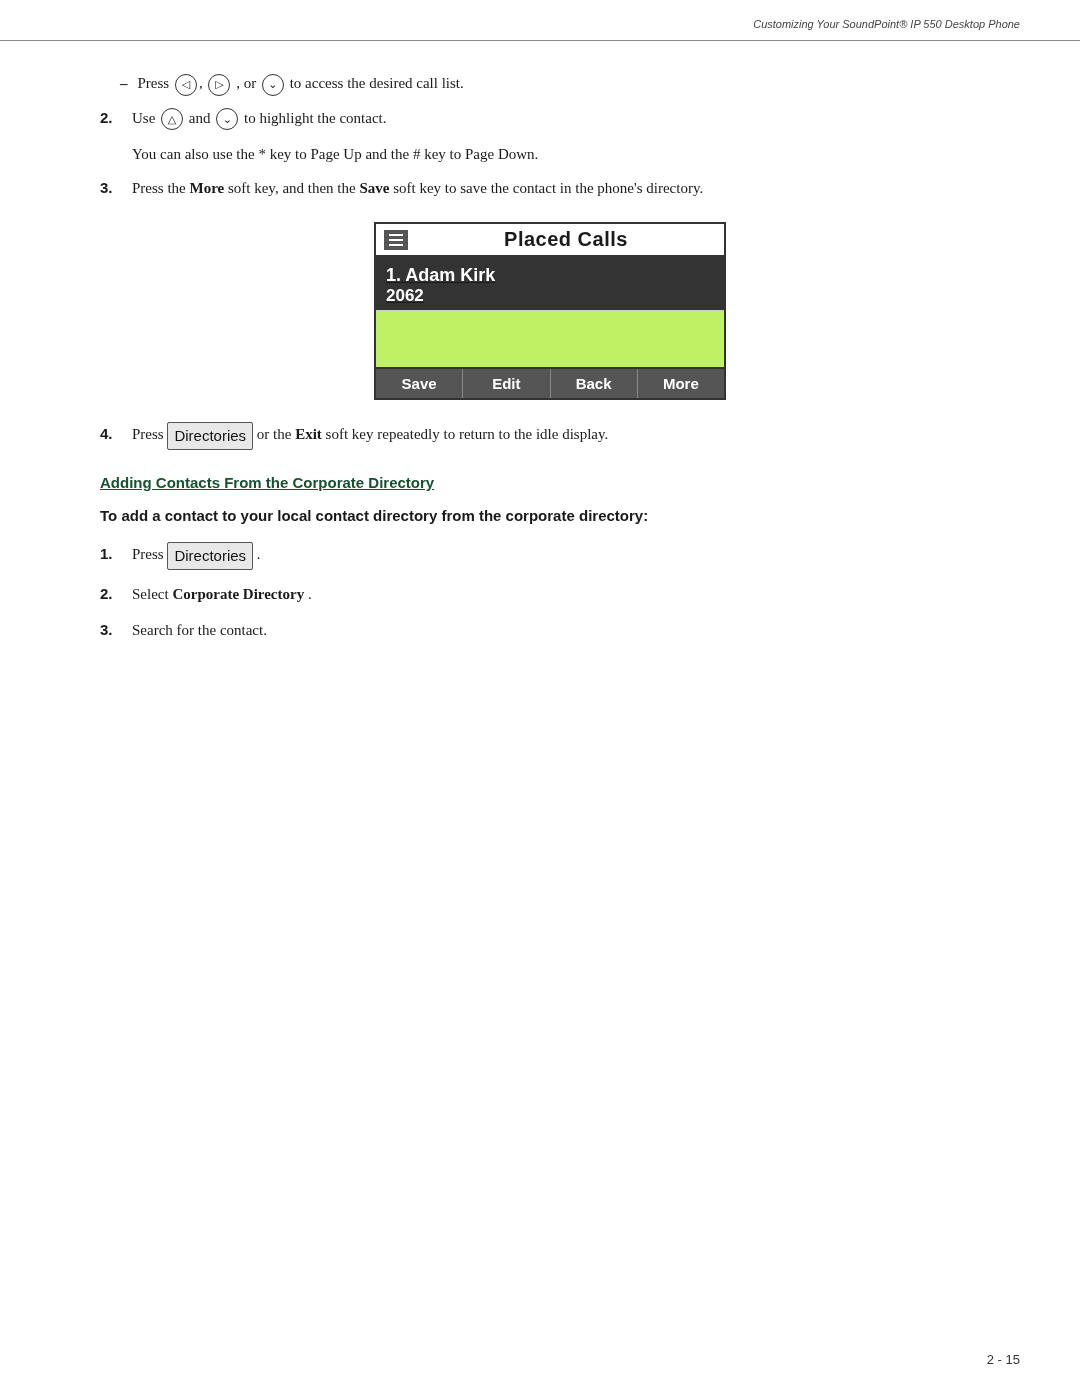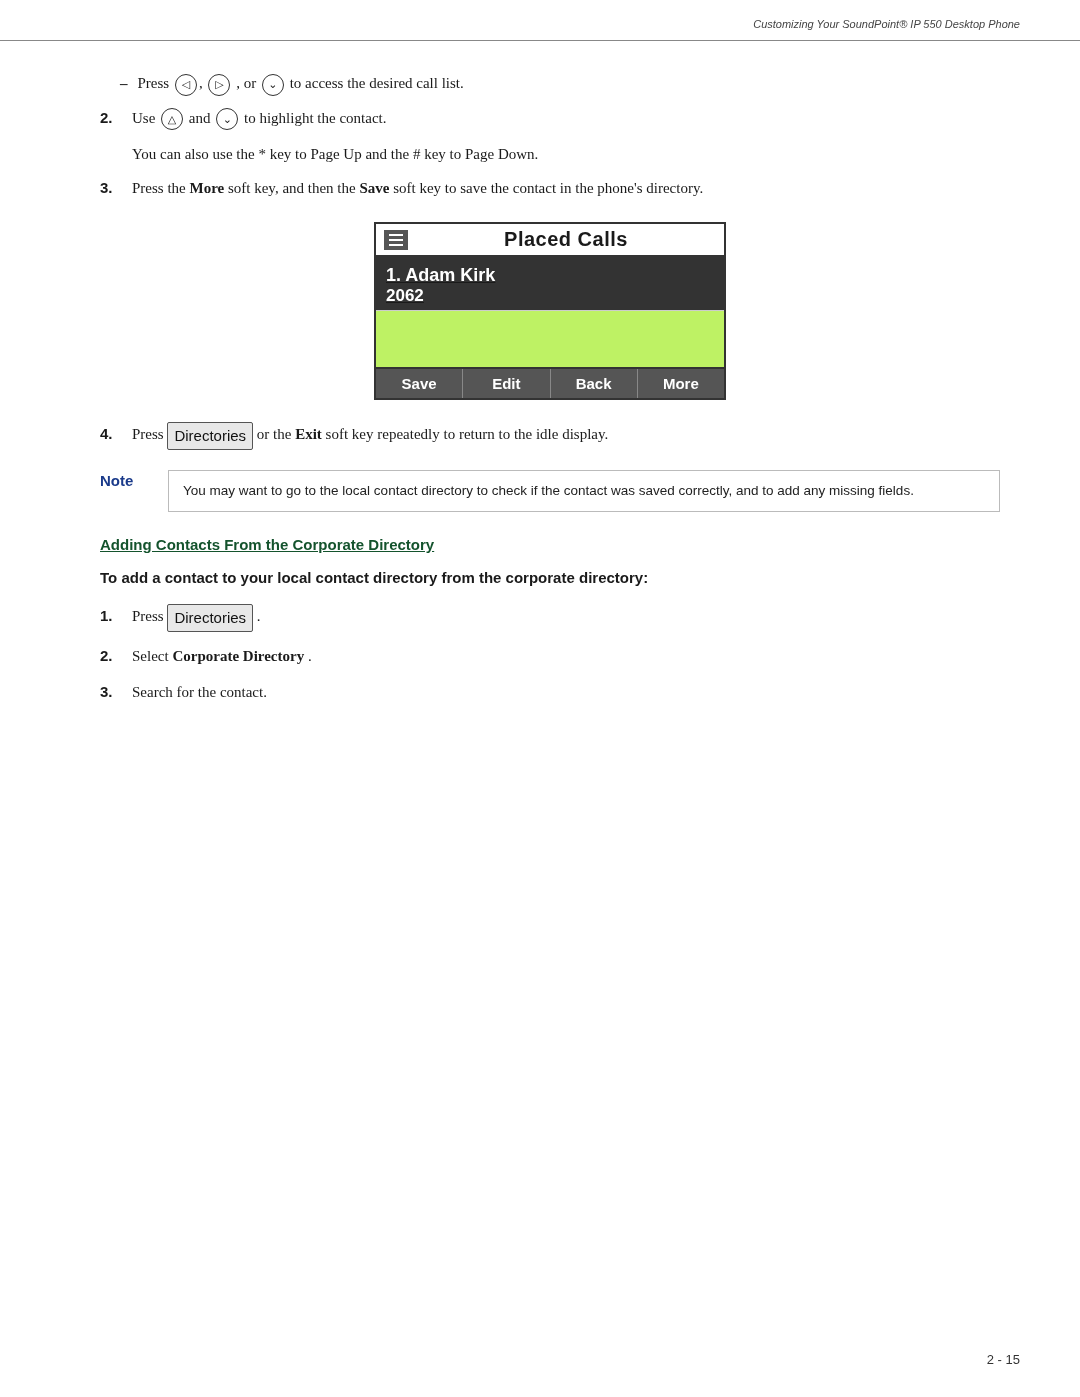--- a/index.html
+++ b/index.html
@@ -353,24 +353,20 @@
         <span class="directories-btn">Directories</span>
         <span> </span>
         <span>or the</span>
         <span> </span>
         <span class="bold">Exit</span>
         <span> </span>
         <span>soft key repeatedly to return to the idle display.</span>
       </span>
     </div>
 
-    <div class="note-box">
-      <div class="note-label">Note</div>
-      <div class="note-content">You may want to go to the local contact directory to check if the contact was saved correctly, and to add any missing fields.</div>
-    </div>
 
     <div class="section-heading">Adding Contacts From the Corporate Directory</div>
 
     <div class="section-task-heading">
       <span class="bold">To add a contact to your local contact directory from the corporate directory:</span>
     </div>
 
     <div class="numbered-item">
       <span class="item-number">1.</span>
       <span class="item-content">

